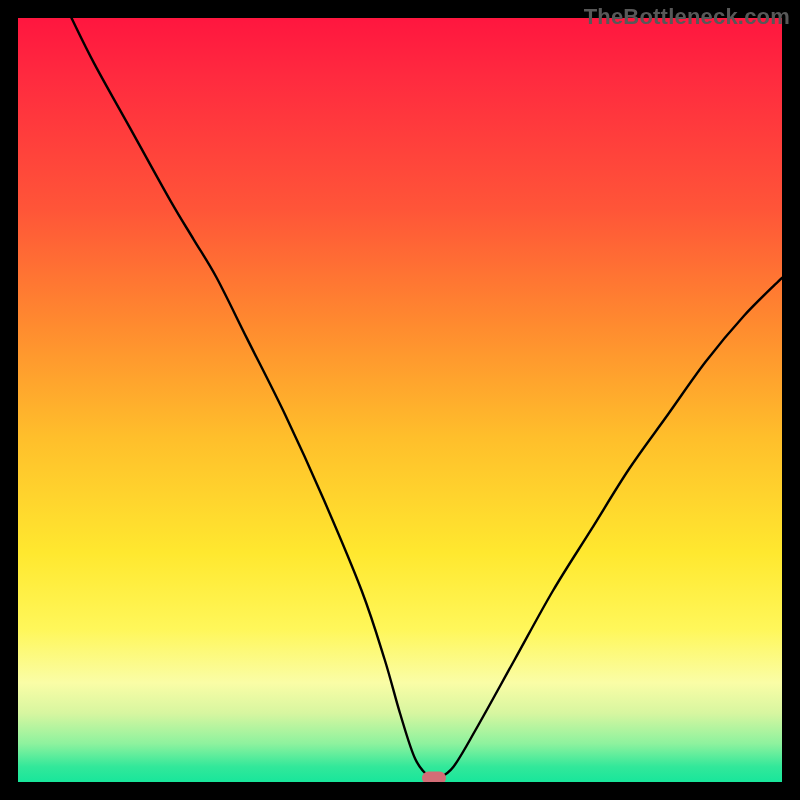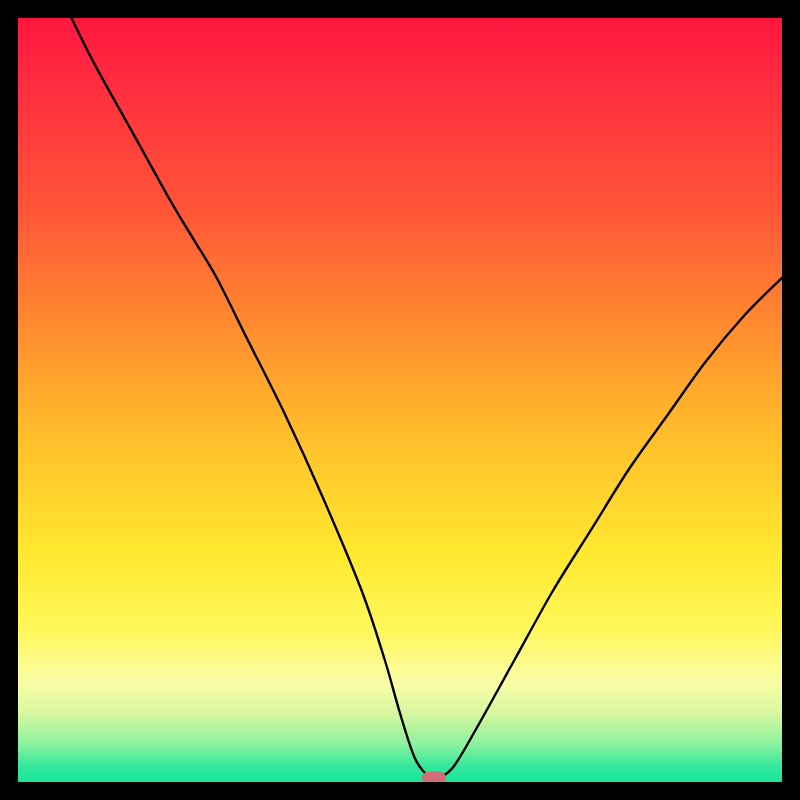--- a/index.html
+++ b/index.html
@@ -73,20 +73,21 @@
     border-radius: 7px;
     background: #d36d76;
     z-index: 11;
     transform: translate(-50%, -50%);
   }
 </style>
 </head>
 <body>
 
 <div class="frame">
+  <div class="watermark">TheBottleneck.com</div>
 
   <div class="plot-area">
     <div class="gradient"></div>
     <svg class="curve" viewBox="0 0 764 764" preserveAspectRatio="none">
       <path id="curve-path" d="M 53.48 0.00 C 57.30 7.64, 66.21 26.74, 76.40 45.84 C 86.59 64.94, 101.87 91.68, 114.60 114.60 C 127.33 137.52, 142.61 165.53, 152.80 183.36 C 162.99 201.19, 168.08 208.83, 175.72 221.56 C 183.36 234.29, 189.73 243.21, 198.64 259.76 C 207.55 276.31, 217.74 297.96, 229.20 320.88 C 240.66 343.80, 254.67 370.54, 267.40 397.28 C 280.13 424.02, 292.87 452.03, 305.60 481.32 C 318.33 510.61, 333.61 546.26, 343.80 573.00 C 353.99 599.74, 360.35 621.39, 366.72 641.76 C 373.09 662.13, 376.91 678.69, 382.00 695.24 C 387.09 711.79, 392.19 730.26, 397.28 741.08 C 402.37 751.90, 408.74 757.00, 412.56 760.18 C 416.38 763.36, 416.38 762.09, 420.20 760.18 C 424.02 758.27, 429.11 757.00, 435.48 748.72 C 441.85 740.44, 448.21 728.35, 458.40 710.52 C 468.59 692.69, 483.87 664.68, 496.60 641.76 C 509.33 618.84, 522.07 594.65, 534.80 573.00 C 547.53 551.35, 560.27 532.25, 573.00 511.88 C 585.73 491.51, 598.47 469.86, 611.20 450.76 C 623.93 431.66, 636.67 415.11, 649.40 397.28 C 662.13 379.45, 674.87 360.35, 687.60 343.80 C 700.33 327.25, 713.07 311.97, 725.80 297.96 C 738.53 283.95, 757.63 266.13, 764.00 259.76" fill="none" stroke="#000" stroke-width="2.4" stroke-linecap="round" stroke-linejoin="round"></path>
     </svg>
     <div class="marker" id="marker" style="left: 416.38px; top: 760.18px;"></div>
   </div>
 </div>
 

